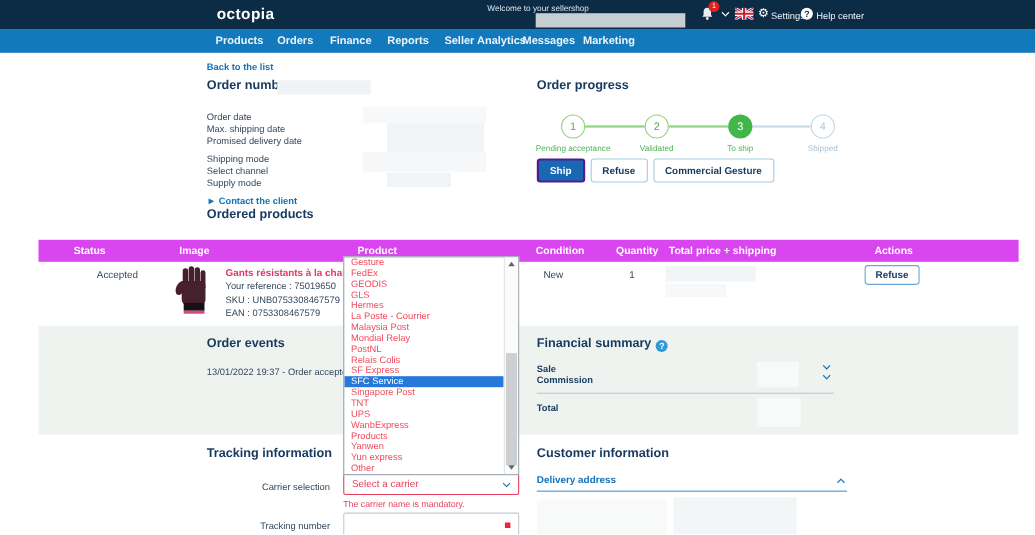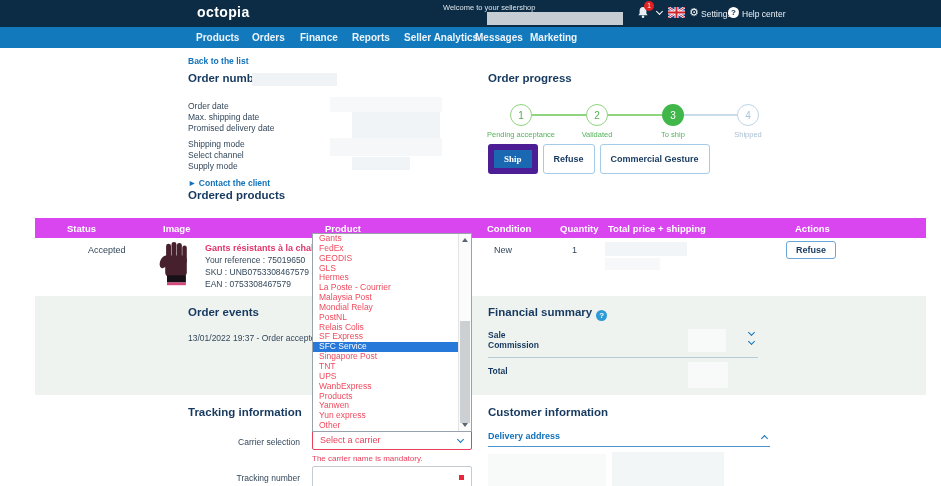--- a/index.html
+++ b/index.html
@@ -34,21 +34,21 @@
   .step.done { border:1.5px solid #8fd47e; color:#4eb04e; }
   .step.active { background:#41b649; color:#fff; border:none; }
   .step.todo { border:1.5px solid #bdd6e8; color:#a9c6dc; }
   .step-line { position:absolute; height:1.5px; top:114px; }
   .step-lbl { position:absolute; top:130px; width:90px; text-align:center; font-size:7.5px; }
   .step-lbl.done { color:#53b35a; }
   .step-lbl.todo { color:#a9bfd2; }
 
   .btn-row { position:absolute; left:488px; top:144px; display:flex; gap:5px; }
   .btn { font-size:9px; font-weight:bold; padding:4px 10px; border-radius:3px; cursor:pointer; font-family:inherit; }
-  .btn.primary { background:#1b68b2; border:6px solid #4c1d95; color:#fff;font-family:Liberation Serif, serif; }
+  .btn.primary { background:#1b68b2; border:2px solid #4c1d95; color:#fff; }
   .btn.outline { background:#fff; border:1px solid #a6cbe7; color:#16395f; }
 
   
   .tbl-head { position:absolute; left:35px; top:218px; width:891px; height:20px; background:#d946ef; }
   .th { position:absolute; top:5px; color:#fff; font-size:9.5px; font-weight:bold; }
   .cell { position:absolute; color:#33475b; font-size:9px; }
   .prod-title { color:#e0356b; font-weight:600; font-size:9px; line-height:12px; }
   .prod-line { color:#33475b; font-size:8.5px; line-height:12px; }
   .btn-refuse { position:absolute; left:786px; top:241px; background:#fff; border:1px solid #6aa7d8; color:#16395f; font-weight:bold; font-size:9px; padding:3px 9px; border-radius:3px; cursor:pointer; font-family:inherit; }
 
@@ -238,21 +238,21 @@
 
   <div class="h1" style="left:488px;top:406px;">Customer information</div>
   <div class="delivery">Delivery address</div>
   <div class="chev-up" style="left:762px;top:436px;"></div>
   <div class="delivery-line"></div>
   <div class="redact" style="left:488px;top:454px;width:118px;height:32px;background:#f8fafa;"></div>
   <div class="redact" style="left:612px;top:452px;width:112px;height:34px;background:#f3f6f7;"></div>
 
   <div class="dropdown">
     <div class="dd-list">
-      <div class="dd-opt">Gants</div>
+      <div class="dd-opt">Gesture</div>
       <div class="dd-opt">FedEx</div>
       <div class="dd-opt">GEODIS</div>
       <div class="dd-opt">GLS</div>
       <div class="dd-opt">Hermes</div>
       <div class="dd-opt">La Poste - Courrier</div>
       <div class="dd-opt">Malaysia Post</div>
       <div class="dd-opt">Mondial Relay</div>
       <div class="dd-opt">PostNL</div>
       <div class="dd-opt">Relais Colis</div>
       <div class="dd-opt">SF Express</div>

